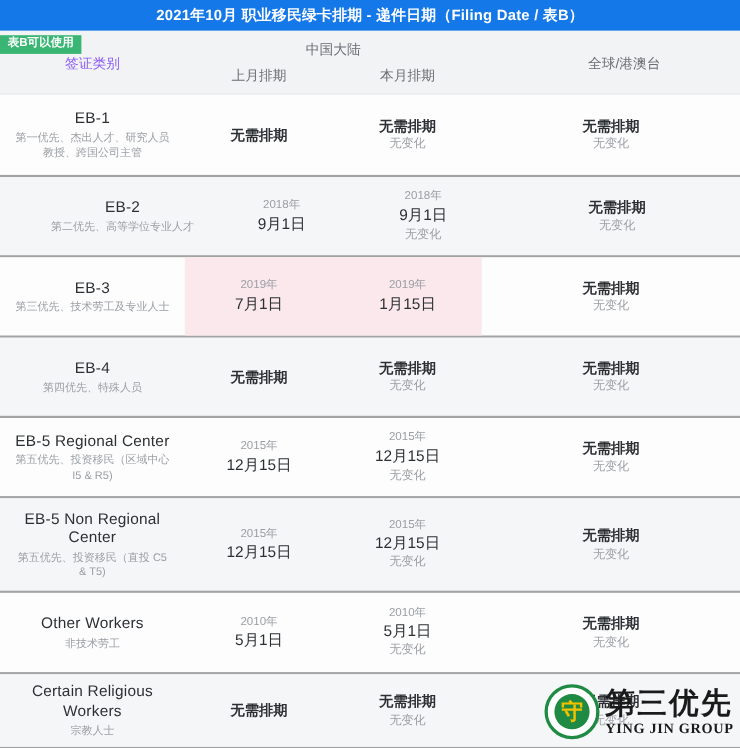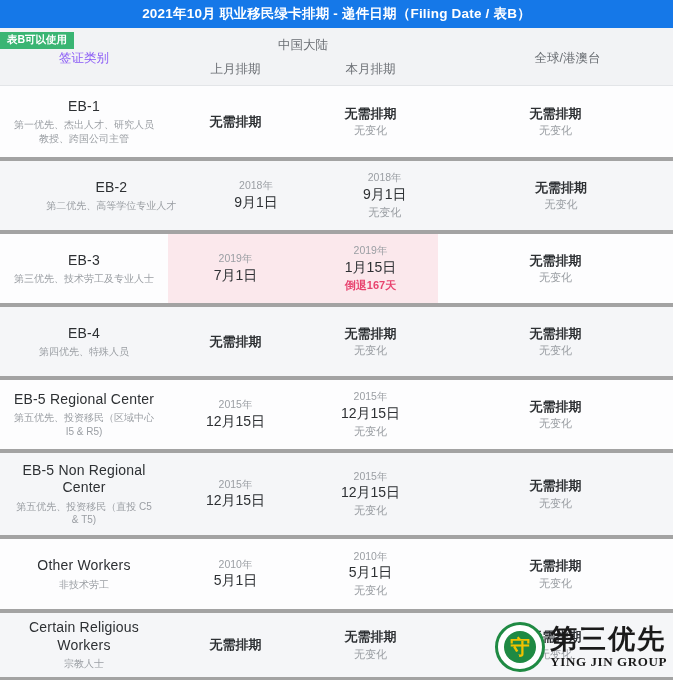--- a/index.html
+++ b/index.html
@@ -104,21 +104,21 @@
 
   
   .rows {
     position: relative;
   }
   .row {
     position: relative;
     display: flex;
     align-items: center;
     box-sizing: border-box;
-    border-bottom: 4px solid #a3a3a3;
+    border-bottom: 2px solid #a3a3a3;
     background: #fdfdfe;
   }
   .row.alt {
     background: #f5f6f8;
   }
 
   .cell {
     box-sizing: border-box;
     text-align: center;
     position: relative;
@@ -301,21 +301,20 @@
           <div class="cat-title">EB-3</div>
           <div class="cat-sub">第三优先、技术劳工及专业人士</div>
         </div>
         <div class="cell cell-prev">
           <div class="date-year">2019年</div>
           <div class="date-day">7月1日</div>
         </div>
         <div class="cell cell-curr">
           <div class="date-year">2019年</div>
           <div class="date-day">1月15日</div>
-          <div class="note regress" style="color: rgb(232, 67, 111);">倒退167天</div>
         </div>
         <div class="cell cell-world">
           <div class="date-none">无需排期</div>
           <div class="note">无变化</div>
         </div>
       </div>
       <div class="row alt" style="height: 73px;">
         <div class="cell cell-cat">
           <div class="cat-title">EB-4</div>
           <div class="cat-sub">第四优先、特殊人员</div>

